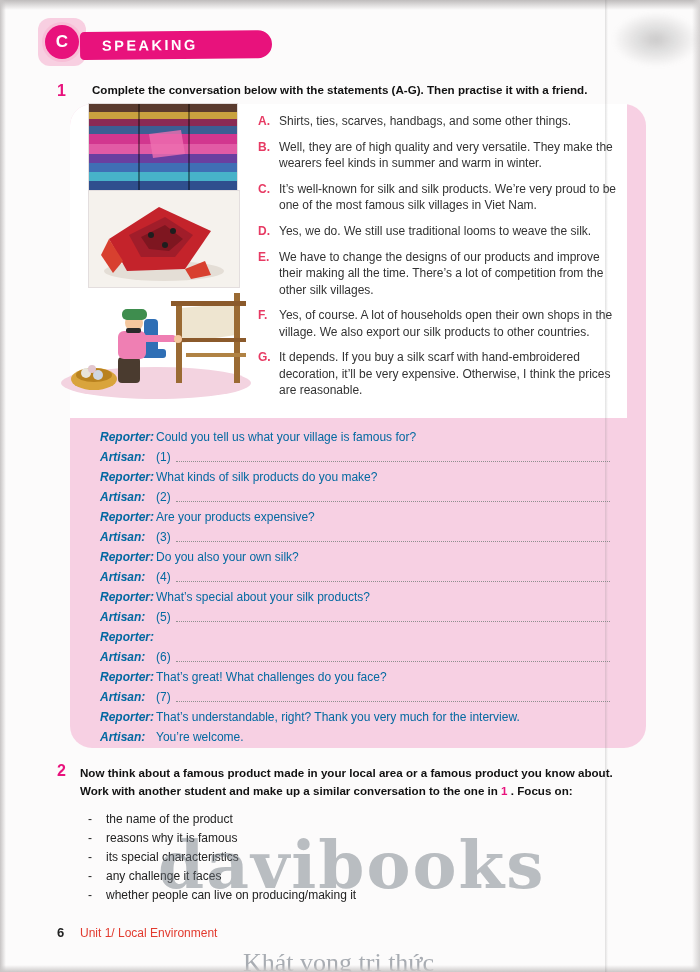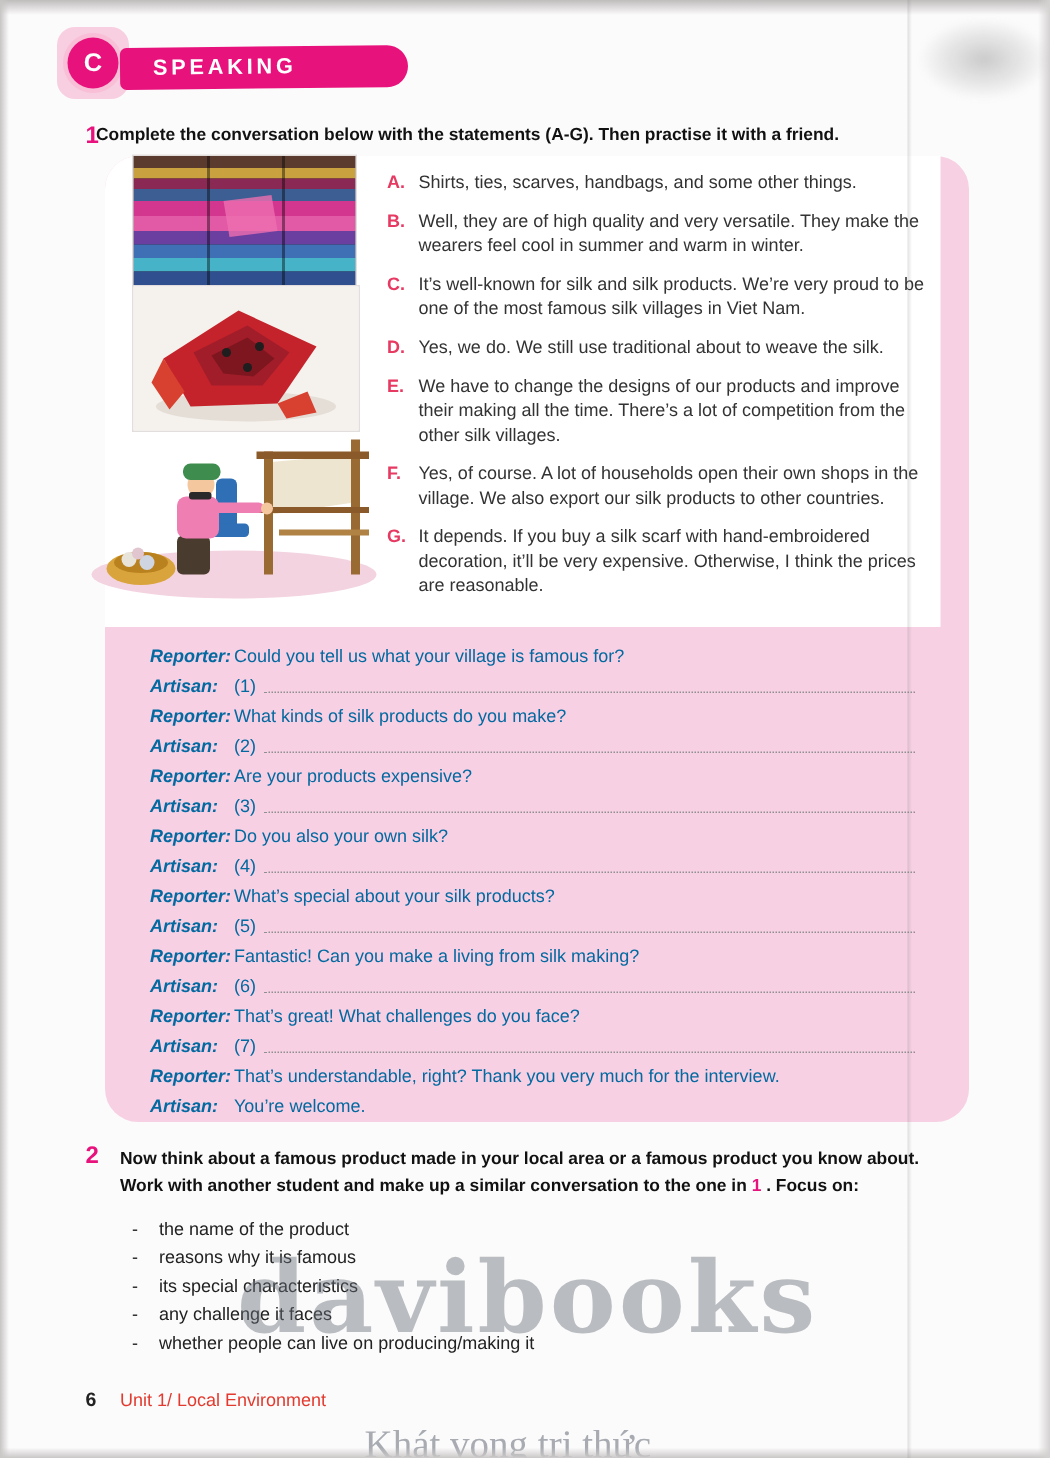--- a/index.html
+++ b/index.html
@@ -10,21 +10,21 @@
   .scan-bottom{position:absolute;left:0;bottom:0;width:100%;height:7px;background:linear-gradient(to top,#cac7c7,rgba(255,255,255,0));}
   .scan-right{position:absolute;right:0;top:0;width:8px;height:100%;background:linear-gradient(to left,#d4d1d1,rgba(255,255,255,0));}
   .smudge{position:absolute;left:612px;top:12px;width:88px;height:55px;background:radial-gradient(ellipse at center,rgba(130,130,130,.4),rgba(255,255,255,0) 70%);filter:blur(2px);}
   .crease{position:absolute;left:605px;top:0;width:3px;height:100%;background:linear-gradient(to right,rgba(120,120,120,.22),rgba(255,255,255,0));}
   
   .badge-glow{position:absolute;left:38px;top:18px;width:48px;height:48px;background:#f7bcd6;border-radius:12px;opacity:.7;}
   .badge{position:absolute;left:45px;top:25px;width:34px;height:34px;border-radius:50%;background:#e8127c;color:#fff;font-weight:bold;font-size:17px;display:flex;align-items:center;justify-content:center;box-shadow:0 0 0 3px rgba(247,188,214,.9);}
   .banner{position:absolute;left:80px;top:31px;height:28px;width:192px;background:#e8127c;border-radius:5px 16px 16px 5px;color:#fff;font-weight:bold;font-size:14.5px;letter-spacing:2.5px;line-height:28px;padding-left:22px;box-sizing:border-box;transform:rotate(-0.6deg);}
   
   .ex-num{position:absolute;color:#e8127c;font-weight:bold;font-size:16px;}
-  .ex1-instr{position:absolute;left:64px;top:83px;font-weight:bold;font-size:11.6px;color:#111;white-space:nowrap;}
+  .ex1-instr{position:absolute;left:92px;top:83px;font-weight:bold;font-size:11.6px;color:#111;white-space:nowrap;}
   
   .pink-panel{position:absolute;left:70px;top:104px;width:576px;height:644px;background:#f7d0e3;border-radius:22px;}
   .white-card{position:absolute;left:70px;top:104px;width:557px;height:314px;background:#fff;border-radius:22px 0 0 0;}
   
   .statements{position:absolute;left:258px;top:113px;width:362px;display:flex;flex-direction:column;gap:9.5px;}
   .stmt{display:flex;font-size:12px;line-height:1.36;color:#333;}
   .stmt .letter{flex:0 0 21px;color:#e73a63;font-weight:bold;}
   .stmt .text{flex:1;}
   
   .photo{position:absolute;border:1px solid #e3dede;background:#fff;}
@@ -63,29 +63,29 @@
   <div class="ex-num" style="left:57px;top:82px;">1</div>
   <div class="ex1-instr">Complete the conversation below with the statements (A-G). Then practise it with a friend.</div>
 
   <div class="statements">
     <div class="stmt">
       <span class="letter">A.</span>
       <span class="text">Shirts, ties, scarves, handbags, and some other things.</span>
     </div>
     <div class="stmt">
       <span class="letter">B.</span>
-      <span class="text">Well, they are of high quality and very versatile. They make the wearers feel cool in summer and warm in winter.</span>
+      <span class="text">Well, they are of high quality and very versatile. They make the wearers feel kinds in summer and warm in winter.</span>
     </div>
     <div class="stmt">
       <span class="letter">C.</span>
       <span class="text">It’s well-known for silk and silk products. We’re very proud to be one of the most famous silk villages in Viet Nam.</span>
     </div>
     <div class="stmt">
       <span class="letter">D.</span>
-      <span class="text">Yes, we do. We still use traditional about to weave the silk.</span>
+      <span class="text">Yes, we do. We still use traditional looms to weave the silk.</span>
     </div>
     <div class="stmt">
       <span class="letter">E.</span>
       <span class="text">We have to change the designs of our products and improve their making all the time. There’s a lot of competition from the other silk villages.</span>
     </div>
     <div class="stmt">
       <span class="letter">F.</span>
       <span class="text">Yes, of course. A lot of households open their own shops in the village. We also export our silk products to other countries.</span>
     </div>
     <div class="stmt">
@@ -195,21 +195,20 @@
       <span class="speaker">Reporter:</span>
       <span class="line">What’s special about your silk products?</span>
     </div>
     <div class="conv-row">
       <span class="speaker">Artisan:</span>
       <span class="line">(5)</span>
       <span class="dots"></span>
     </div>
     <div class="conv-row">
       <span class="speaker">Reporter:</span>
-      <span class="line">Fantastic! Can you make a living from silk making?</span>
     </div>
     <div class="conv-row">
       <span class="speaker">Artisan:</span>
       <span class="line">(6)</span>
       <span class="dots"></span>
     </div>
     <div class="conv-row">
       <span class="speaker">Reporter:</span>
       <span class="line">That’s great! What challenges do you face?</span>
     </div>

